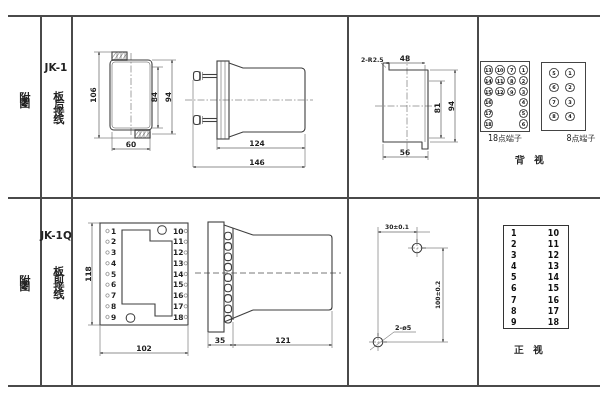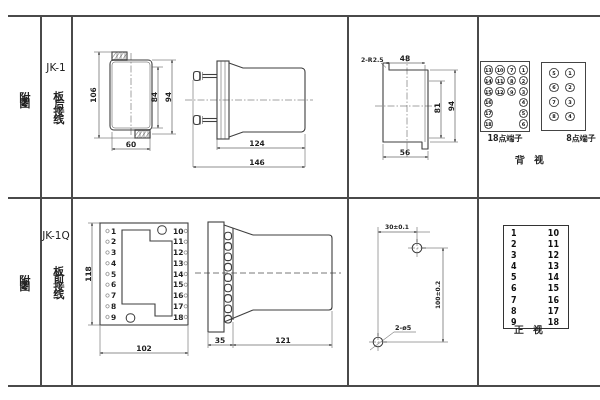--- a/index.html
+++ b/index.html
@@ -2,21 +2,21 @@
 <html><head>
 <meta charset="utf-8">
 <style>
   html,body{margin:0;padding:0;background:#fff;}
   .sheet{position:relative;width:600px;height:400px;background:#ffffff;overflow:hidden;
          font-family:"DejaVu Sans","Liberation Sans",sans-serif;color:#222;}
   .hl{position:absolute;left:8px;width:592px;height:1.8px;background:#4a4a4a;}
   .vl{position:absolute;top:15px;height:372px;width:1.6px;background:#4a4a4a;}
   .figlabel{position:absolute;writing-mode:vertical-lr;text-orientation:upright;
             letter-spacing:7px;font-size:11px;font-weight:600;color:#222;}
-  .model{position:absolute;font-size:10.5px;font-weight:400;color:#222;}
+  .model{position:absolute;font-size:10.5px;font-weight:700;color:#222;}
   .wiring{position:absolute;writing-mode:vertical-lr;text-orientation:upright;
           letter-spacing:7.5px;font-size:11px;font-weight:600;color:#222;}
   svg{position:absolute;overflow:visible;}
   .ol{stroke:#3f3f3f;fill:none;stroke-width:1.1;}
   .thin{stroke:#555;fill:none;stroke-width:0.55;}
   .dim{stroke:#444;fill:none;stroke-width:0.6;}
   .cl{stroke:#555;fill:none;stroke-width:0.55;stroke-dasharray:7 2 1.5 2;}
   .cl2{stroke:#555;fill:none;stroke-width:0.8;stroke-dasharray:6 3;}
   .arr{fill:#3f3f3f;stroke:none;}
   svg text{fill:#1e1e1e;font-family:"DejaVu Sans",sans-serif;font-size:7.5px;font-weight:600;stroke:none;}
@@ -24,21 +24,21 @@
   svg text.fs62{font-size:6.2px;}
   svg text.fs65{font-size:6.5px;}
   .tbox{position:absolute;border:1.5px solid #444;background:#fff;box-sizing:border-box;}
   .tgrid{display:grid;}
   .g18{grid-template-columns:repeat(4,9.5px);column-gap:2.2px;row-gap:1.4px;padding:3px 0 0 2.5px;}
   .g8{grid-template-columns:repeat(2,9.5px);column-gap:6.5px;row-gap:5px;padding:5px 0 0 7px;}
   .tc{width:9.5px;height:9.5px;box-sizing:border-box;border:0.9px solid #333;border-radius:50%;
       display:flex;align-items:center;justify-content:center;font-size:5px;font-weight:600;color:#111;
       letter-spacing:-0.3px;}
   .tc.empty{visibility:hidden;}
-  .tlabel{position:absolute;text-align:center;font-size:8px;font-weight:700;color:#222;}
+  .tlabel{position:absolute;text-align:center;font-size:8px;font-weight:400;color:#222;}
   .viewlabel{position:absolute;text-align:center;font-size:9.5px;font-weight:700;letter-spacing:3px;color:#222;}
   .ftable{position:absolute;border:1.8px solid #333;box-sizing:border-box;background:#fff;
           display:flex;justify-content:space-between;padding:2px 9px 0 7px;}
   .fcol{font-size:8px;font-weight:600;line-height:11.1px;color:#111;}
 </style>
 </head>
 <body>
 
 <div class="sheet">
 
@@ -366,15 +366,15 @@
         <div>11</div>
         <div>12</div>
         <div>13</div>
         <div>14</div>
         <div>15</div>
         <div>16</div>
         <div>17</div>
         <div>18</div>
       </div>
   </div>
-  <div class="viewlabel" style="left:495px;top:324px;width:70px">正 视</div>
+  <div class="viewlabel" style="left:495px;top:344px;width:70px">正 视</div>
 
 </div>
 
 </body></html>

